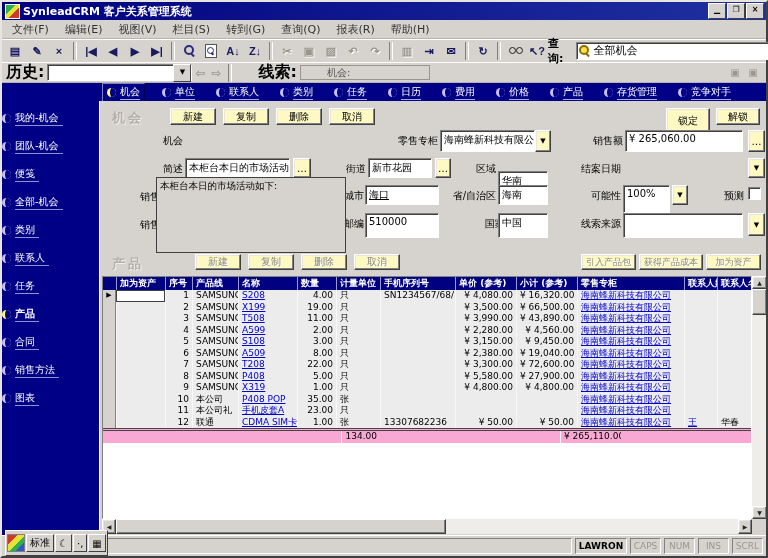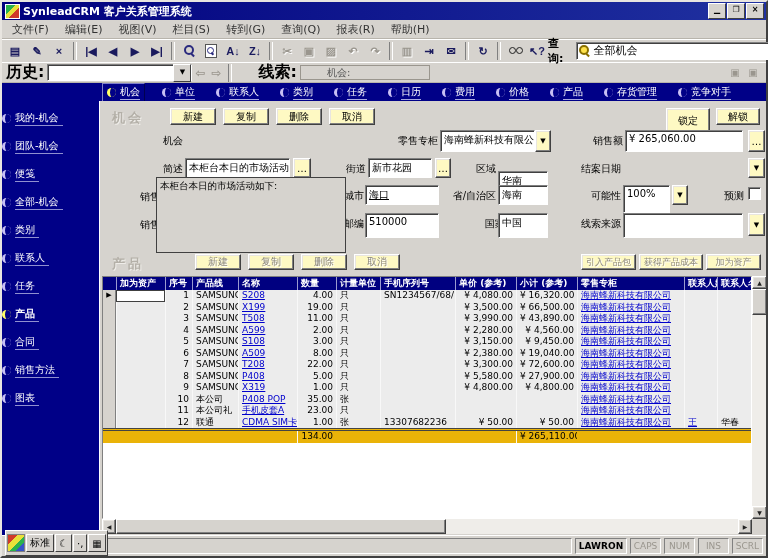--- a/index.html
+++ b/index.html
@@ -71,21 +71,21 @@
   .grid13{display:grid;grid-template-columns:13px 49px 27px 46px 59px 39px 44px 75px 61px 61px 107px 33px 34px;}
   .thead{background:#000080;height:13px;}
   .th{color:#fff;font-size:9px;font-weight:bold;line-height:13px;padding-left:3px;white-space:nowrap;overflow:hidden;}
   .th + .th{border-left:1px solid #9a9ad0;}
   .trow{height:11.5px;background:#ececec;}
   .td{font-size:9px;line-height:11.5px;padding:0 3px;white-space:nowrap;overflow:hidden;border-left:1px solid #f8f8f8;}
   .td.ind{background:#d6d3ce;border-left:none;border-right:1px solid #808080;padding:0;color:#000;font-size:7px;text-align:center;line-height:11px;}
   .ra{text-align:right;}
   .link{color:#0000cc;text-decoration:underline;}
   .sel-cell{background:#fff;border:1px solid #404040;}
-  .totals{height:12px;background:#eab308;border-top:3px double #444;}
+  .totals{height:12px;background:#f9a8d4;border-top:3px double #444;padding-left:44px;}
   .totals .td{font-size:9px;line-height:11px;}
   
   .vscroll{position:absolute;left:652px;top:175px;width:15px;height:243px;background:#efede9;display:flex;flex-direction:column;}
   .hscroll{position:absolute;left:2px;top:418px;width:650px;height:15px;background:#efede9;display:flex;}
   .sb-btn{background:#d6d3ce;border:1px solid;border-color:#fff #404040 #404040 #fff;box-shadow:inset -1px -1px 0 #808080,inset 1px 1px 0 #e8e5e0;font-size:6px;color:#222;display:flex;align-items:center;justify-content:center;flex:none;box-sizing:border-box;}
   .vscroll .sb-btn{width:15px;height:13px;}
   .hscroll .sb-btn{width:14px;height:15px;}
   .sb-thumb{background:#d6d3ce;border:1px solid;border-color:#fff #404040 #404040 #fff;box-shadow:inset -1px -1px 0 #808080;box-sizing:border-box;}
   .vscroll .sb-thumb{height:26px;width:15px;}
   .hscroll .sb-thumb{width:330px;height:15px;}

